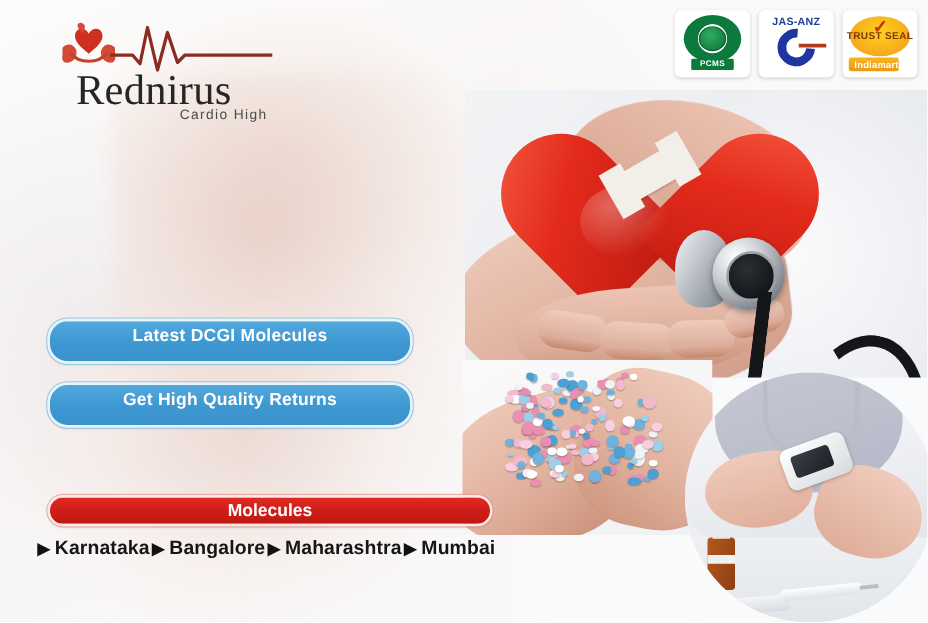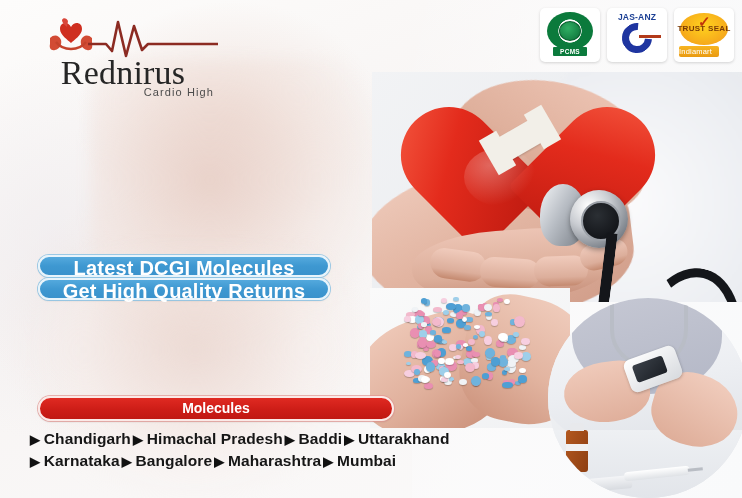--- a/index.html
+++ b/index.html
@@ -300,22 +300,22 @@
     letter-spacing:.3px;
   }
   .trust-check {
     position:absolute; left:22px; top:5px; width:13px; height:13px;
     color:#c2340a; font-size:15px; line-height:13px; font-weight:bold;
   }
   .trust-bar {
     position:absolute; left:3px; bottom:3px; width:40px; height:11px;
     background:linear-gradient(180deg,#f7b521 0%,#e99a12 100%);
     border-radius:2px;
-    font-size:7.5px; color:#ffffff; font-weight:normal;
-    text-align:left; line-height:11px; letter-spacing:.2px;
+    font-size:7.5px; color:#ffffff; font-weight:bold;
+    text-align:right; line-height:11px; letter-spacing:.2px;
   }
   .jas-txt {
     position:absolute; left:0; top:2px; width:56px; text-align:center;
     font-size:8.5px; font-weight:bold; color:#1b3f94; letter-spacing:.2px;
   }
   .jas-g {
     position:absolute; left:13px; top:13px; width:30px; height:30px;
     border:7px solid #1f35a0; border-radius:50%;
     border-right-color:transparent;
     transform:rotate(-40deg);
@@ -367,28 +367,28 @@
       -1px 0 0 rgba(60,14,12,.5),
       0 2px 3px rgba(120,60,55,.30);
     white-space:nowrap;
   }
   .h-l2 { margin-top:4px; }
   .h-l3 { margin-left:22px; }
 
   
   .features { position:absolute; left:38px; top:255px; }
   .pill {
-    width:292px; height:22px;
-    margin-bottom:1px;
+    width:292px; height:36px;
+    margin-bottom:15px;
     background:linear-gradient(180deg,#54a9dd 0%,#3e98d1 50%,#3a92cc 100%);
     border:2px solid #e8f4fb;
     border-radius:16px;
     box-shadow:0 0 0 1px rgba(140,195,228,.85), 0 1px 2px rgba(0,0,0,.12);
     color:#ffffff;
-    font-size:20px; font-weight:bold;
+    font-size:14px; font-weight:bold;
     text-align:center; line-height:22px;
     letter-spacing:.2px;
   }
 
   
   .loc-banner {
     position:absolute; left:38px; top:396px;
     width:356px; height:25px;
     background:linear-gradient(180deg,#e02a22 0%,#cd1d17 55%,#c01812 100%);
     border:2px solid #fbe9e7;
@@ -654,17 +654,16 @@
   </div>
 
 
   <div class="features" id="features">
       <div class="pill">Latest DCGI Molecules</div>
       <div class="pill">Get High Quality Returns</div>
     </div>
 
   <div class="loc-banner">Molecules</div>
   <div class="loc-list" id="loc-list">
-      <div class="loc-row"><span class="tri">▶ </span><span class="loc-item">Chandigarh</span><span class="tri">▶ </span><span class="loc-item">Himachal Pradesh</span><span class="tri">▶ </span><span class="loc-item">Baddi</span><span class="tri">▶ </span><span class="loc-item">Uttarakhand</span></div>
       <div class="loc-row"><span class="tri">▶ </span><span class="loc-item">Karnataka</span><span class="tri">▶ </span><span class="loc-item">Bangalore</span><span class="tri">▶ </span><span class="loc-item">Maharashtra</span><span class="tri">▶ </span><span class="loc-item">Mumbai</span></div>
     </div>
 
 </div>
 
 </body></html>

